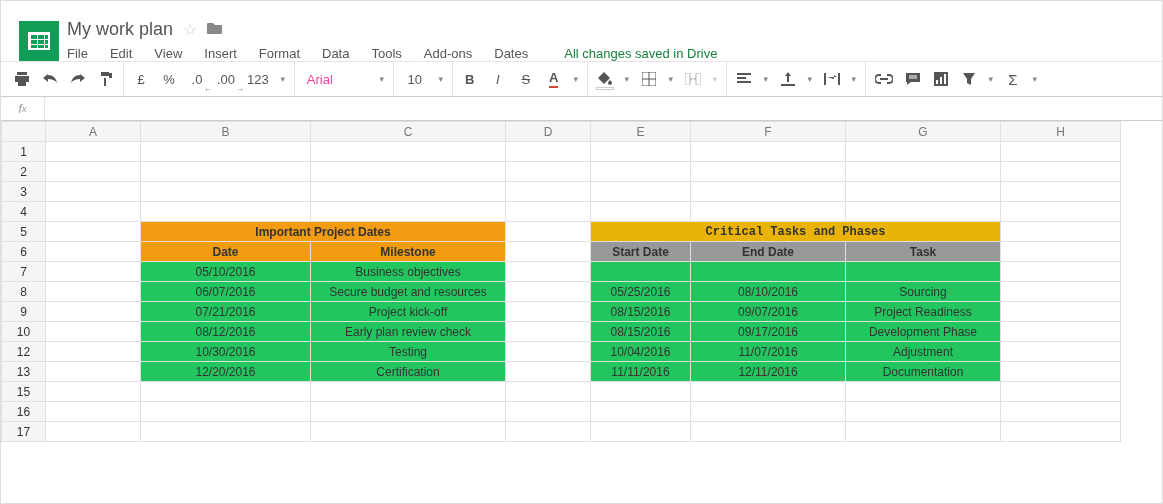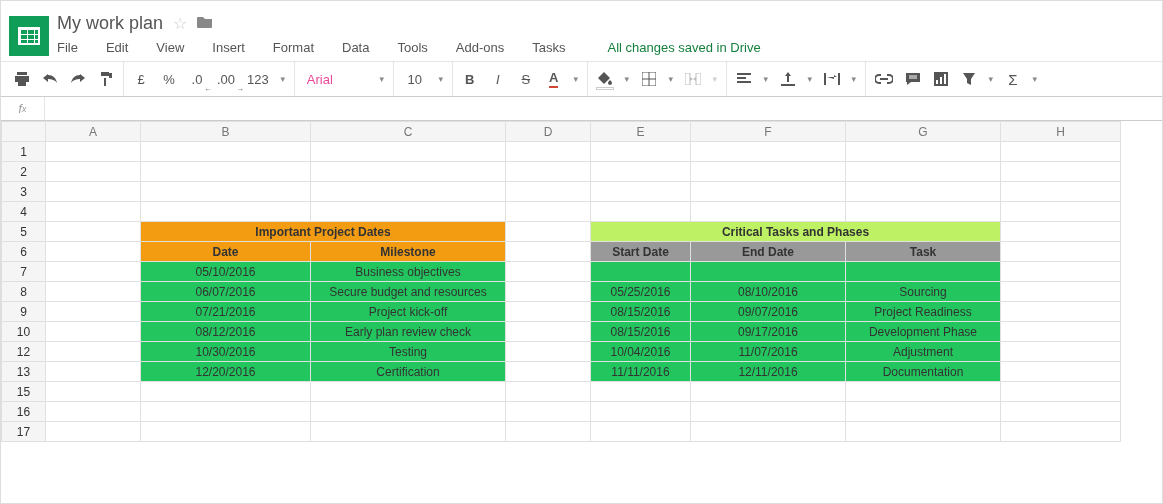--- a/index.html
+++ b/index.html
@@ -1,26 +1,26 @@
 <!DOCTYPE html>
 <html><head>
 <meta charset="utf-8">
 <style>
   * { box-sizing: border-box; }
   html,body { margin:0; padding:0; font-family: Arial, sans-serif; font-size:13px; color:#444; background:#fff; }
   .app { width:1163px; height:504px; display:flex; flex-direction:column; border:1px solid #ddd;}
-  .titlebar { display:flex; align-items:center; height:60px; }
+  .titlebar { display:flex; align-items:flex-end; height:60px;margin-left:10px; }
   .logo { width:40px; height:40px; background:#0f9d58; margin:10px 8px 0 8px; display:flex; align-items:center; justify-content:center; }
   .logo-inner { width:22px; height:18px; background: repeating-linear-gradient(#fff 0 1px, transparent 1px 5px), repeating-linear-gradient(90deg,#fff 0 1px, transparent 1px 7px); border:2px solid #fff;}
   .title-area { display:flex; flex-direction:column; padding-top:6px;}
   .title-row { display:flex; align-items:center; gap:10px;}
   .doc-title { font-size:18px; color:#555;}
   .star { color:#ccc; font-size:16px;}
   .folder { color:#888; font-size:16px;}
-  .menubar { display:flex; gap:28px; font-size:13px; color:#555; margin-top:6px; align-items:center;}
+  .menubar { display:flex; gap:22px; font-size:13px; color:#555; margin-top:6px; align-items:center;}
   .save-status { color:#15803d; margin-left:14px;}
   .toolbar { display:flex; align-items:center; height:36px; border-top:1px solid #e5e5e5; border-bottom:1px solid #ccc; padding:0 4px; gap:0;}
   .tb-group { display:flex; align-items:center; height:100%; padding:0 6px; border-right:1px solid #e5e5e5; gap:6px;}
   .tb-group:last-child { border-right:none;}
   .tb-btn { min-width:22px; height:24px; display:flex; align-items:center; justify-content:center; color:#555; font-size:13px; cursor:pointer; padding:0 3px;}
   .tb-btn svg { display:block;}
   .tb-drop { width:10px; text-align:center; color:#888; font-size:9px;}
   .font-name { width:70px; height:24px; display:flex; align-items:center; padding:0 6px; color:#ec4899;}
   .font-size { width:30px; text-align:center;}
   .bold { font-weight:bold;}
@@ -33,21 +33,21 @@
   .fx-label { width:44px; font-style:italic; color:#999; font-size:12px; text-align:center; border-right:1px solid #e5e5e5; height:100%; display:flex; align-items:center; justify-content:center;}
   .fx-input { flex:1; height:100%; padding:0 6px; }
   .sheet { flex:1; overflow:hidden; position:relative;}
   table.grid { border-collapse:collapse; table-layout:fixed;}
   table.grid th, table.grid td { border:1px solid #e0e0e0; height:20px; font-size:12px; text-align:center; color:#333; overflow:hidden; white-space:nowrap;}
   table.grid th { background:#f5f5f5; font-weight:normal; color:#777;}
   .corner { width:44px; background:#f5f5f5;}
   .rowhead { width:44px; background:#f5f5f5; text-align:center; color:#777; font-size:11px;}
   .hdr-orange { background:#f39c12; color:#fff; font-weight:bold; font-size:14px;}
   .sub-orange { background:#f39c12; color:#fff; font-weight:bold;}
-  .hdr-grey { background:#bef264; color:#fff; font-weight:bold; font-size:14px;}
+  .hdr-grey { background:#eab308; color:#fff; font-weight:bold; font-size:14px;font-family:Liberation Mono, monospace;}
   .sub-grey { background:#999; color:#fff; font-weight:bold;}
   .cell-blue { background:#22c55e;}
   .col-sel { background:#e8e8e8;}
 </style>
 </head>
 <body>
 
 <div class="app">
 
   <div class="titlebar">
@@ -66,21 +66,21 @@
       </div>
       <div class="menubar">
         <span>File</span>
         <span>Edit</span>
         <span>View</span>
         <span>Insert</span>
         <span>Format</span>
         <span>Data</span>
         <span>Tools</span>
         <span>Add-ons</span>
-        <span>Tasks</span>
+        <span>Dates</span>
         <span class="save-status">All changes saved in Drive</span>
       </div>
     </div>
   </div>
 
   <div class="toolbar">
     <div class="tb-group">
       <span class="tb-btn">
           <svg width="16" height="14" viewBox="0 0 16 14">
             <path fill="#555" d="M3 0h10v3H3zM1 4h14v6h-3v4H4v-4H1zM5 9h6v4H5z"></path>

